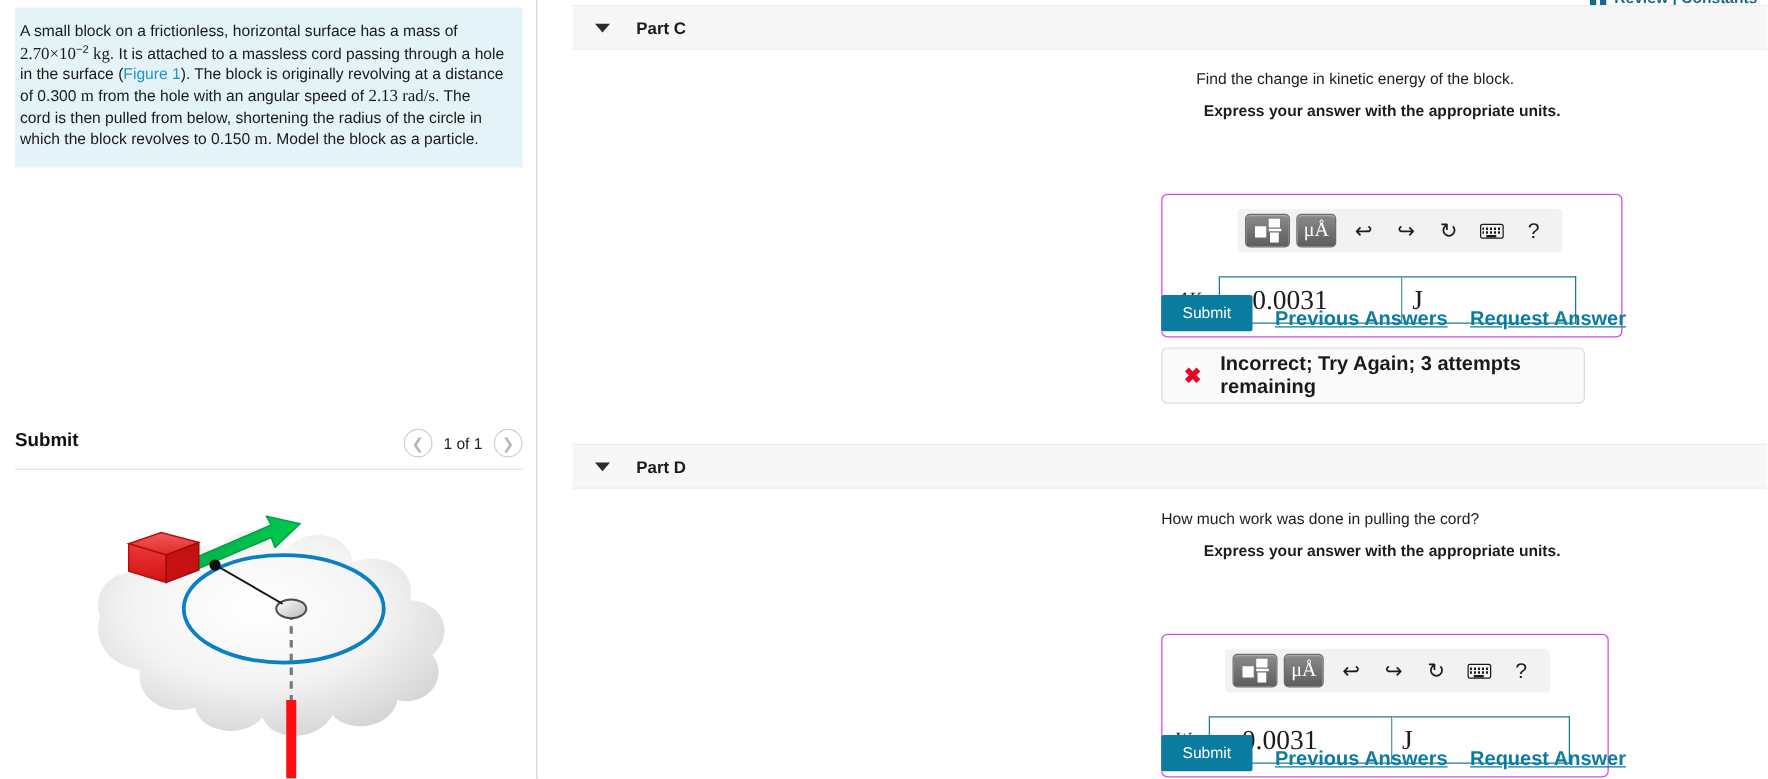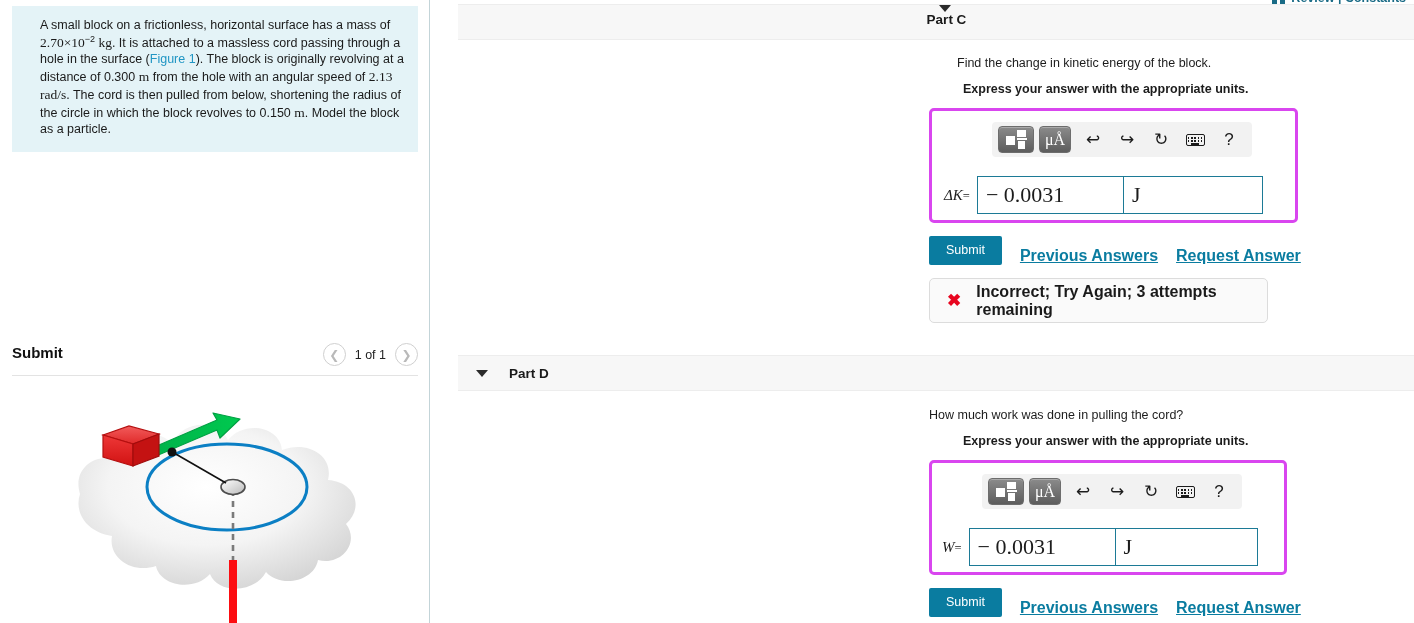--- a/index.html
+++ b/index.html
@@ -16,21 +16,21 @@
   .left-pane {
     position: absolute; left: 0; top: 0;
     width: 430px; height: 623px;
     background: #fff;
     border-right: 1px solid #c3d4d8;
   }
   .problem-box {
     position: absolute; left: 12px; top: 6px;
     width: 406px;
     background: #e4f3f7;
-    padding: 11px 14px 14px 28px;
+    padding: 11px 14px 14px 4px;
     color: #1a1a1a;
     font-size: 12.5px;
     line-height: 1.32;
   }
   .problem-box p { margin: 0; }
   .mathy { font-family: "Liberation Serif", serif; font-size: 13.5px; }
   .figlink { color: #2196c4; text-decoration: none; }
   sup.exp { font-size: 9px; vertical-align: super; }
 
   .figure-header {
@@ -97,22 +97,23 @@
   }
 
   .prompt {
     position: absolute; left: 498px; font-size: 12.5px; color: #1c1c1c;
   }
   .prompt-bold { font-weight: bold; padding-left: 34px; }
 
   
   .answer-card {
     position: absolute;
-    border: 3px solid #d946ef; border-radius: 5px;
+    border: 1px solid #d946ef; border-radius: 5px;
     background: #fff;
+    margin-top: 47px;
   }
   .mathbar {
     position: absolute;
     background: #f2f2f2; border-radius: 4px;
     display: flex; align-items: center; gap: 0px;
     padding: 4px 6px;
   }
   .mb-btn {
     width: 36px; height: 27px; border-radius: 4px;
     background: linear-gradient(#8b8b8b, #5d5d5d);
@@ -269,21 +270,21 @@
     </div>
   </div>
 
   <div class="right-pane">
 
     <div class="review-bar">
       <span class="review-icon"></span>
       <span>Review | Constants</span>
     </div>
 
-    <div class="part-header" style="top:4px;flex-direction:column;">
+    <div class="part-header" style="top:4px;">
       <span class="part-caret"></span>
       <span class="part-label">Part C</span>
     </div>
 
     <div class="prompt" style="top:56px;margin-left:28px;">Find the change in kinetic energy of the block.</div>
     <div class="prompt prompt-bold" style="top:82px;">Express your answer with the appropriate units.</div>
 
     <div class="answer-card" style="left:498px; top:108px; width:369px; height:115px;">
       <div class="mathbar" style="left:60px; top:11px;">
         <div class="mb-btn">

